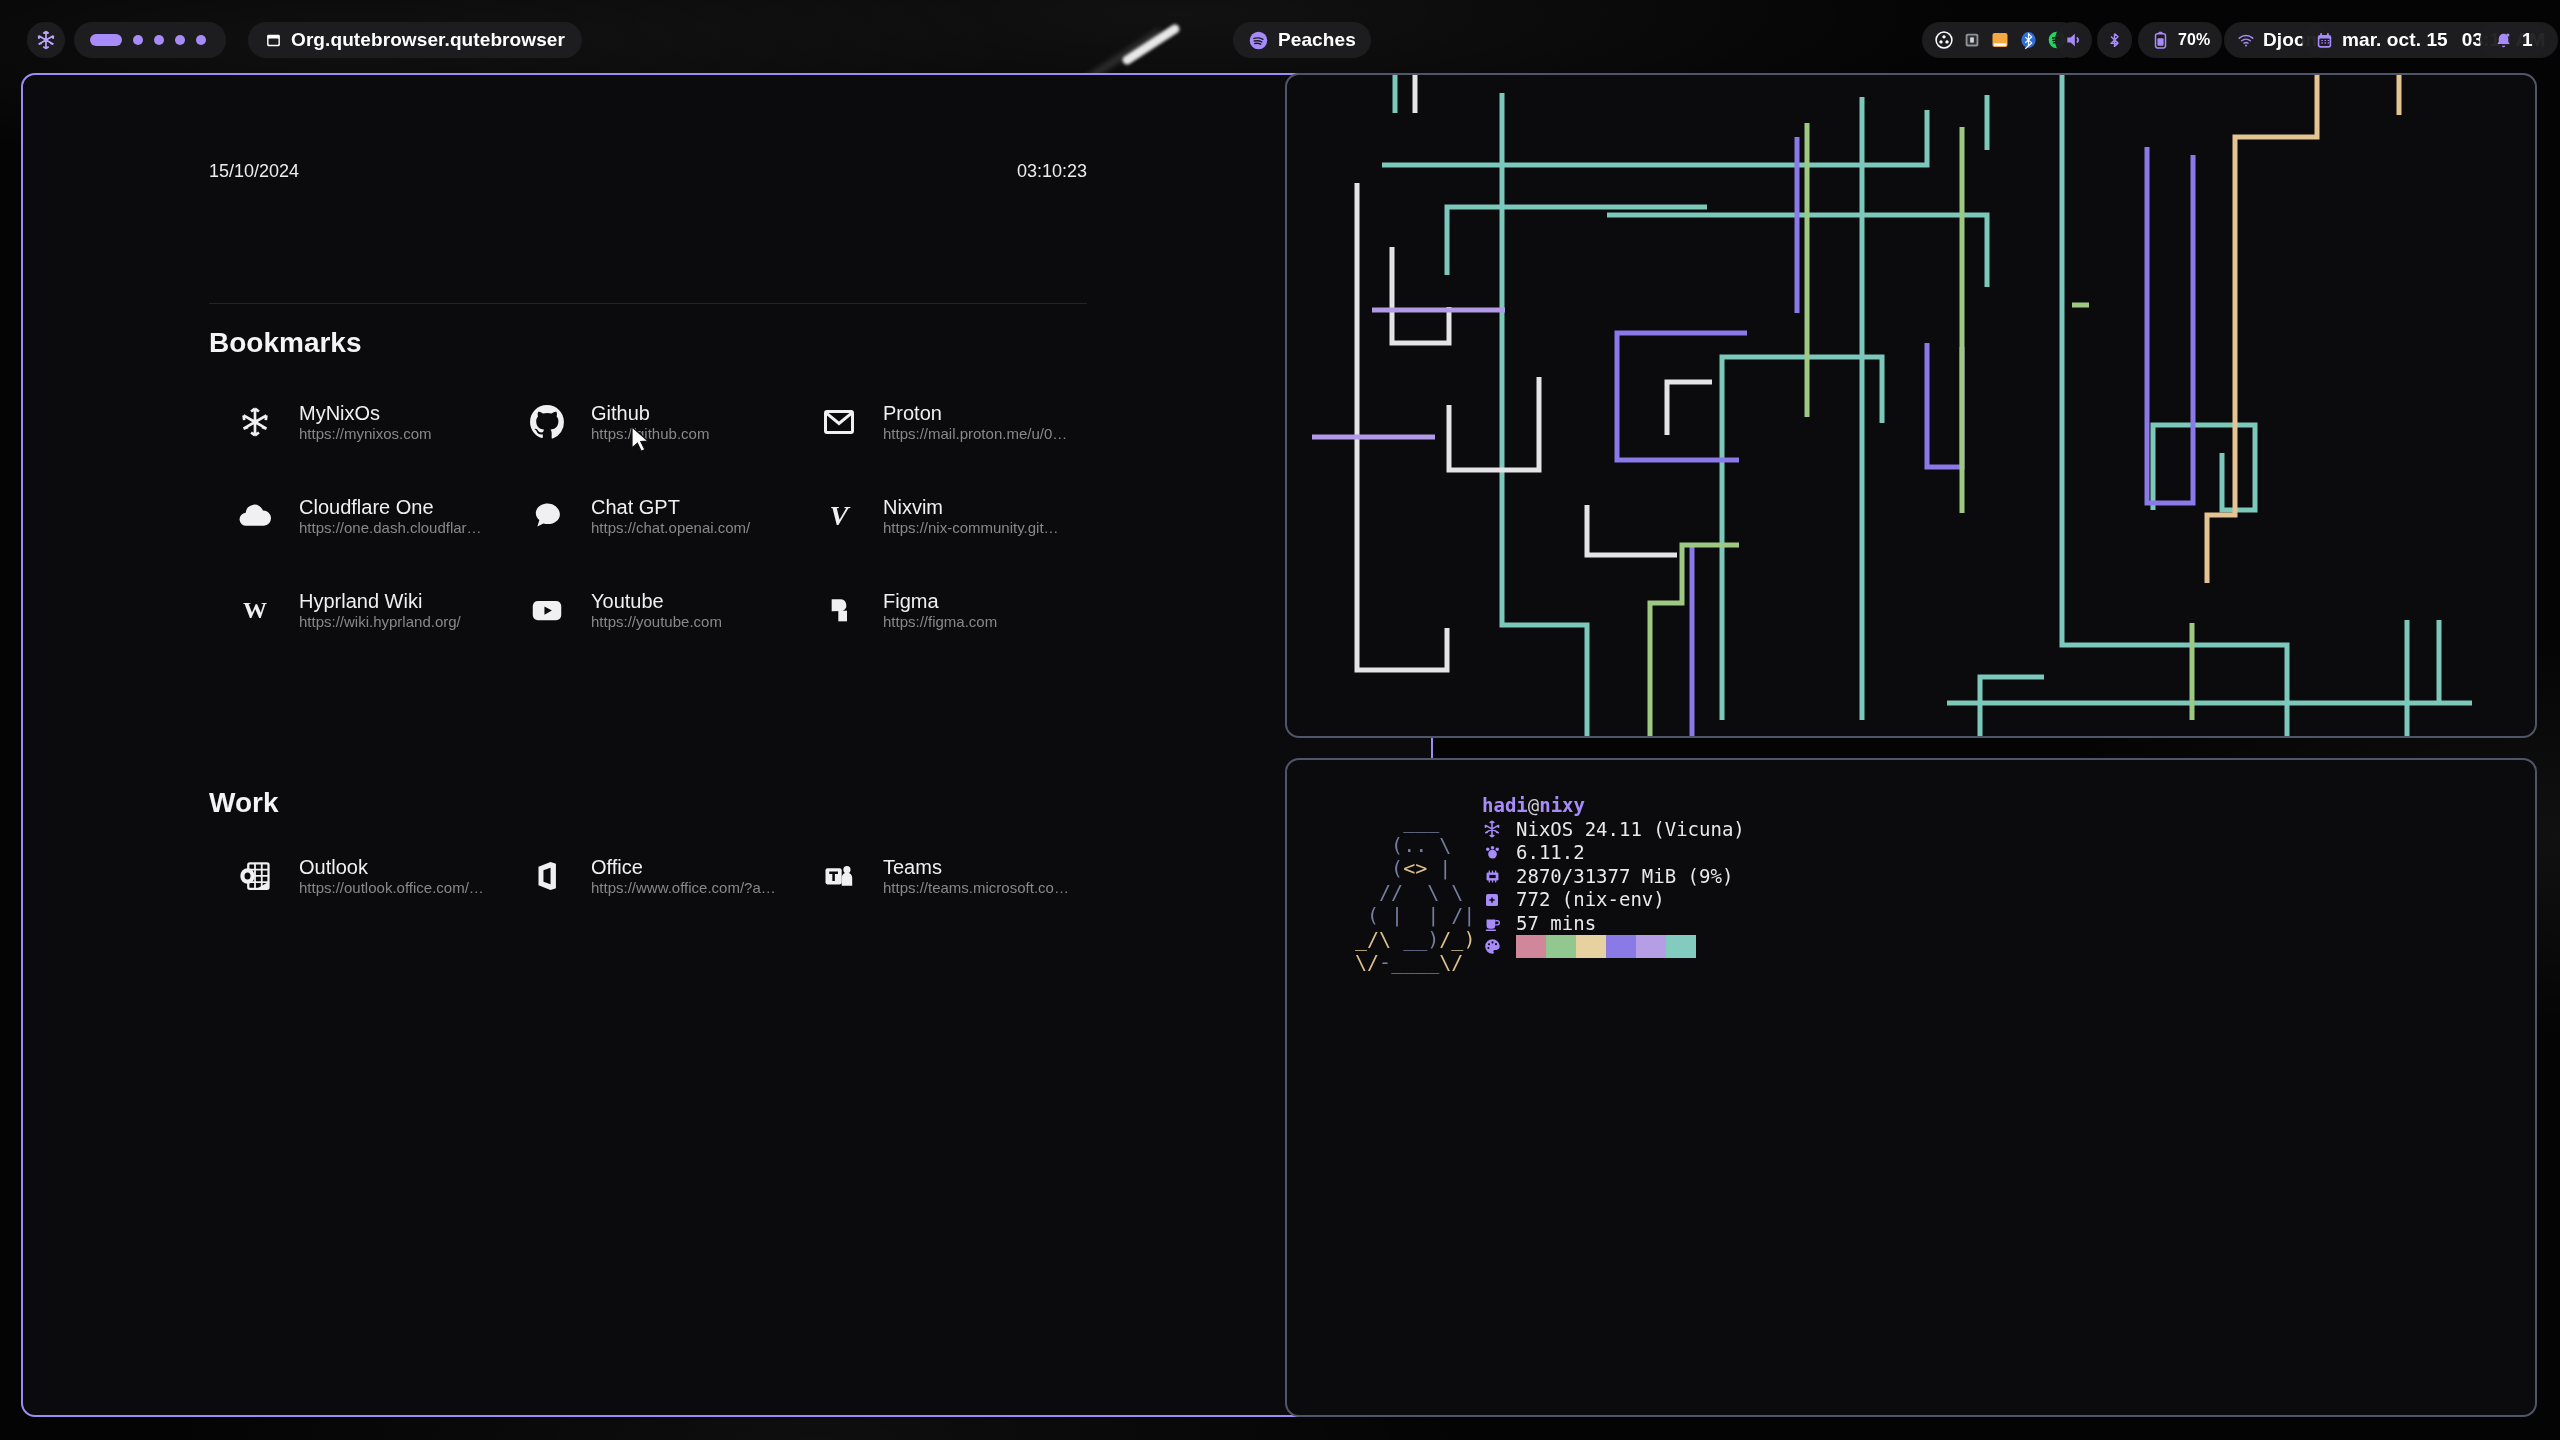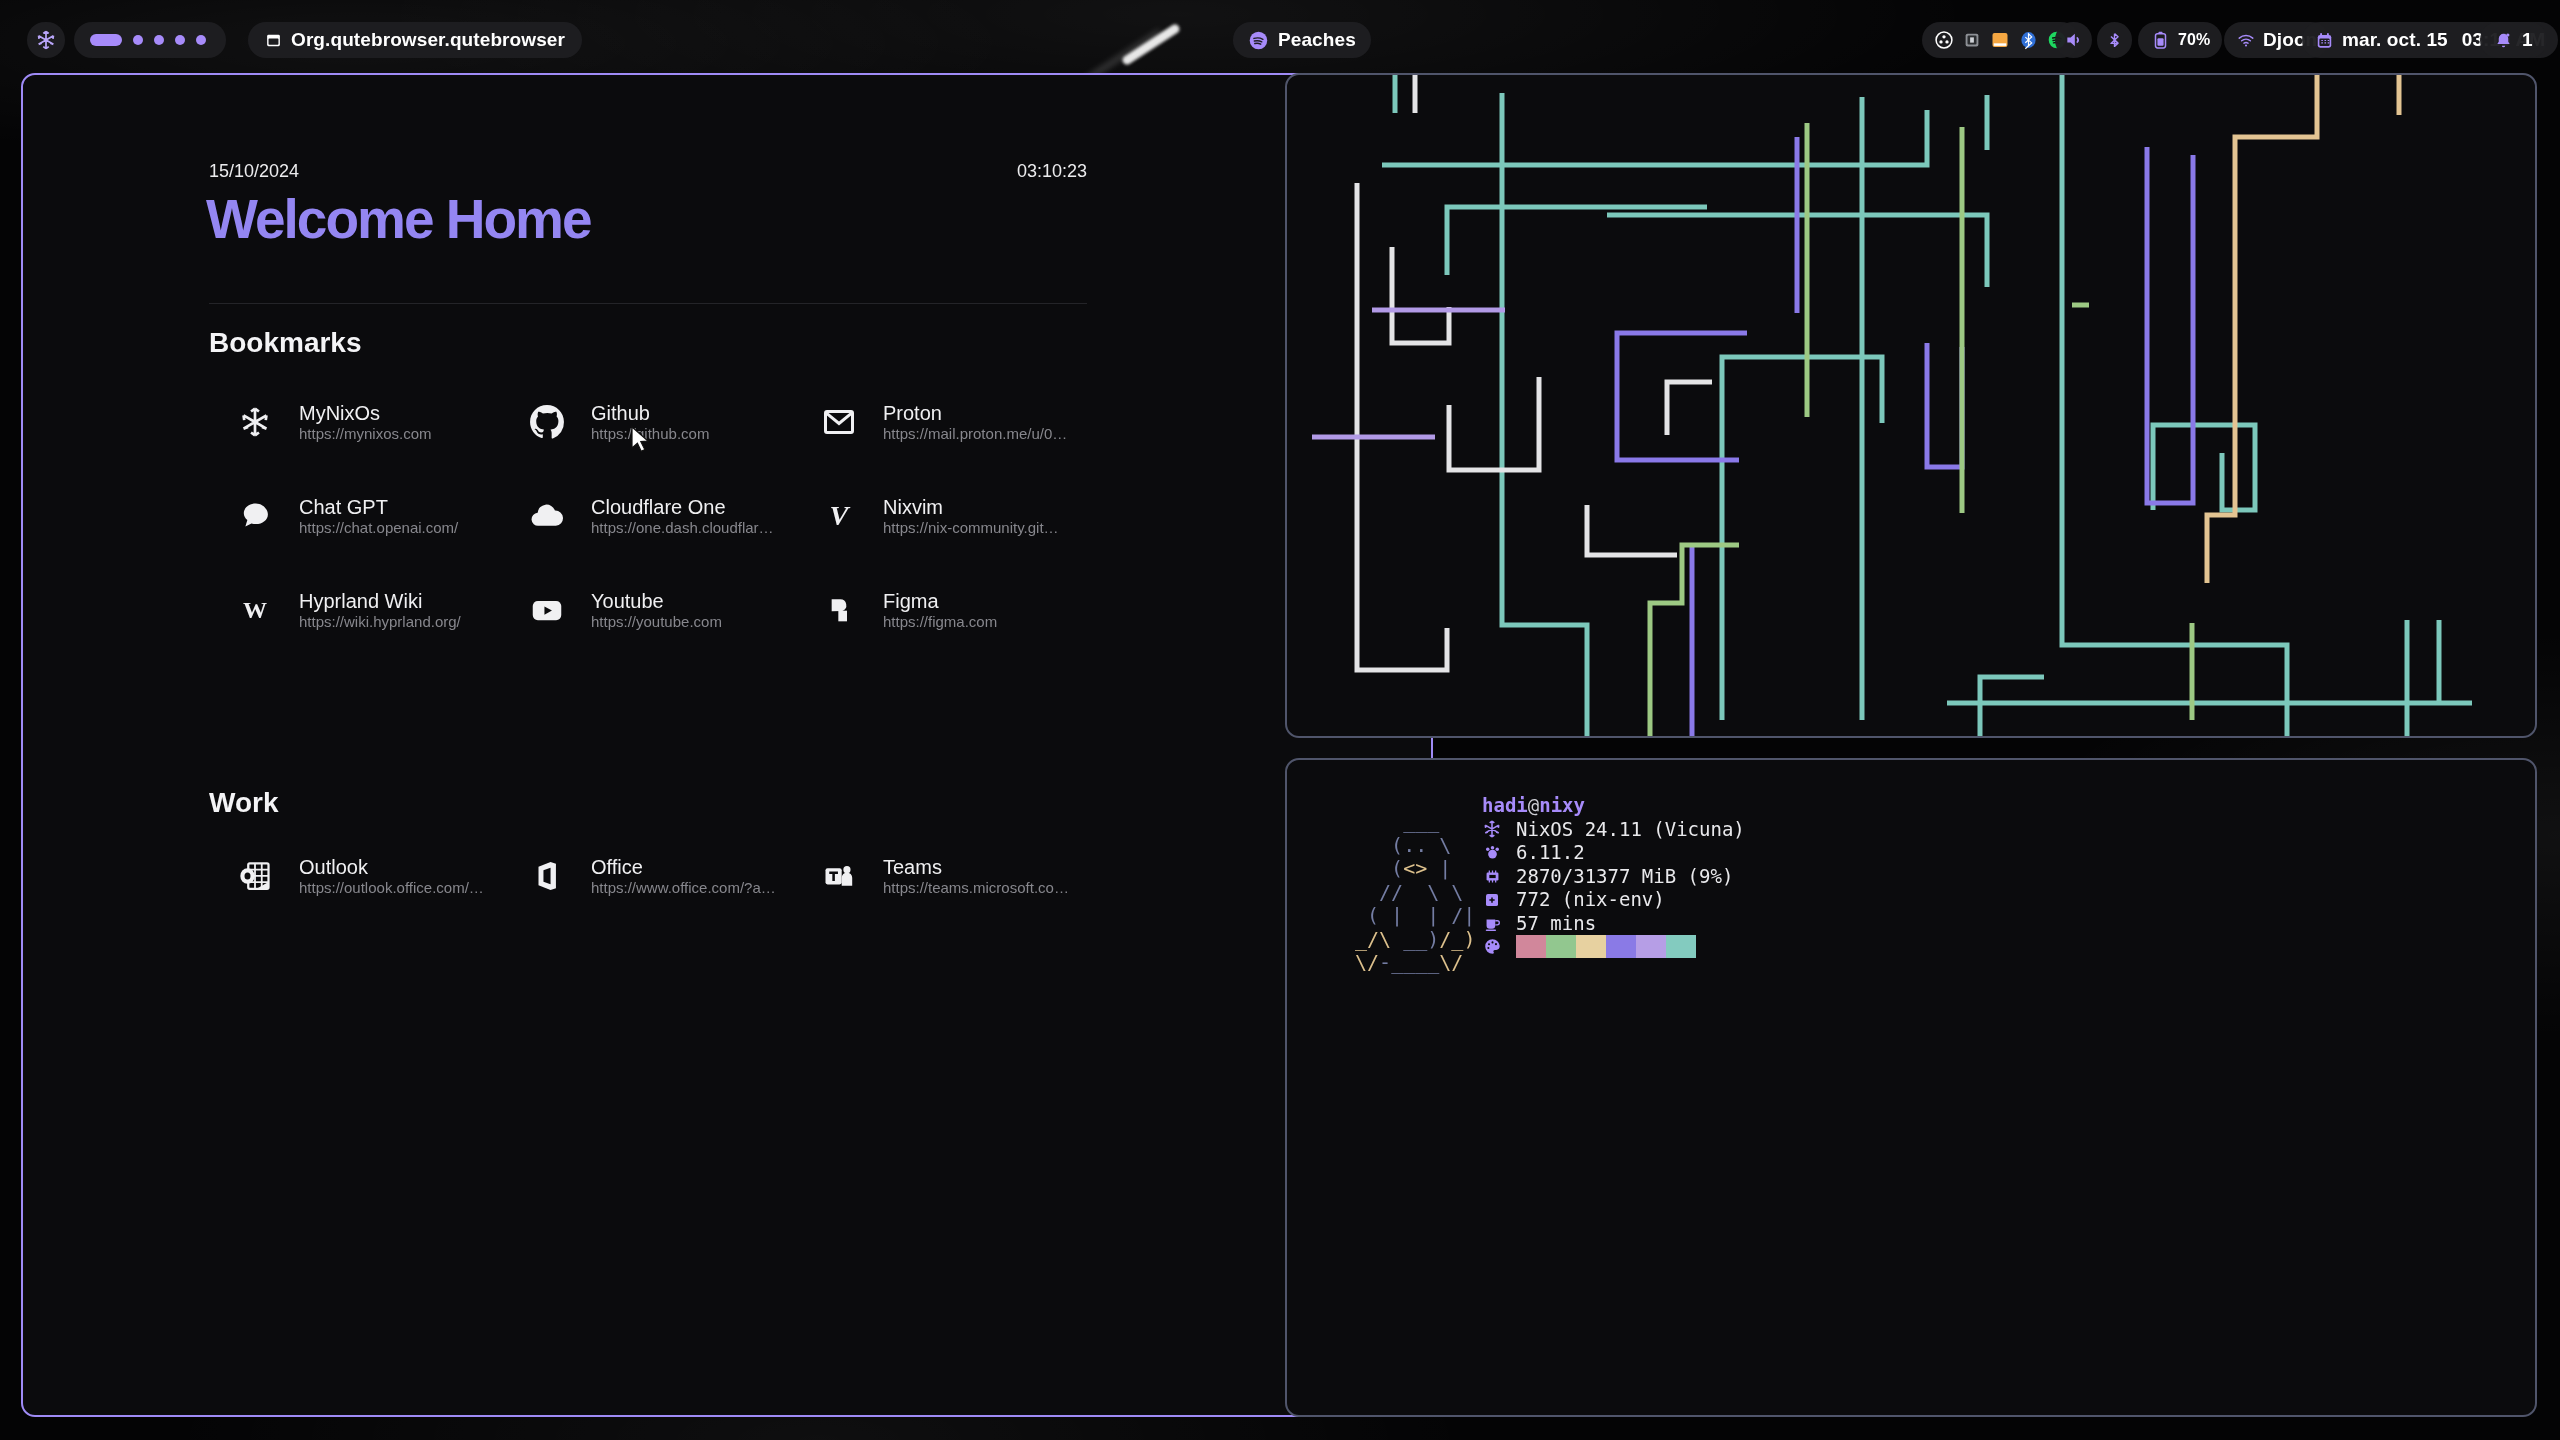--- a/index.html
+++ b/index.html
@@ -220,21 +220,20 @@
   </span>
   <span>1</span>
 </div>
 
 <div class="win" id="browser-win">
   <div class="page">
     <div class="dates">
       <span>15/10/2024</span>
       <span>03:10:23</span>
     </div>
-    <h1 class="welcome">Welcome Home</h1>
     <div class="divider"></div>
     <div id="sections-root">
         <div class="sec-head" style="top: 252px;">Bookmarks</div>
         <div class="bm-grid" style="top: 326px;">
           <a class="bm">
             <span class="bm-icon">
               <svg width="34" height="34" viewBox="0 0 24 24" fill="none" stroke="#f0f0f2" stroke-width="1.9">
                 <path d="M12 2.6v18.8M3.9 7.3l16.2 9.4M20.1 7.3L3.9 16.7M12 2.6l-2.8 2M12 2.6l2.8 2M12 21.4l-2.8-2M12 21.4l2.8-2M3.9 7.3l.5 3.4M3.9 16.7l3.2-1.1M20.1 7.3l-.5 3.4M20.1 16.7l-3.2-1.1"></path>
               </svg>
             </span>
@@ -252,33 +251,33 @@
             <span class="bm-icon">
               <svg width="36" height="36" viewBox="0 0 24 24" fill="none" stroke="#f0f0f2" stroke-width="2">
                 <rect x="3" y="5" width="18" height="14" rx="1"></rect>
                 <path d="M3.8 6.3 12 13l8.2-6.7"></path>
               </svg>
             </span>
             <span class="bm-text"><span class="bm-title">Proton</span><br><span class="bm-url">https://mail.proton.me/u/0…</span></span>
           </a>
           <a class="bm">
             <span class="bm-icon">
+              <svg width="38" height="38" viewBox="0 0 24 24" fill="#f0f0f2">
+                <path d="M6.6 18.2a4.1 4.1 0 0 1-.5-8.2 5.6 5.6 0 0 1 10.9-1.4 4.3 4.3 0 0 1 .6 9.6z"></path>
+              </svg>
+            </span>
+            <span class="bm-text"><span class="bm-title">Cloudflare One</span><br><span class="bm-url">https://one.dash.cloudflar…</span></span>
+          </a>
+          <a class="bm">
+            <span class="bm-icon">
               <svg width="34" height="34" viewBox="0 0 24 24" fill="#f0f0f2">
                 <path d="M12.6 3.2c-4.7 0-8.5 3-8.5 6.8 0 1.9 1 3.6 2.5 4.8l-1.4 4.6 4.3-2.1c1 .2 2 .4 3.1.4 4.7 0 8.5-3 8.5-6.8s-3.8-7.7-8.5-7.7z"></path>
               </svg>
             </span>
             <span class="bm-text"><span class="bm-title">Chat GPT</span><br><span class="bm-url">https://chat.openai.com/</span></span>
-          </a>
-          <a class="bm">
-            <span class="bm-icon">
-              <svg width="38" height="38" viewBox="0 0 24 24" fill="#f0f0f2">
-                <path d="M6.6 18.2a4.1 4.1 0 0 1-.5-8.2 5.6 5.6 0 0 1 10.9-1.4 4.3 4.3 0 0 1 .6 9.6z"></path>
-              </svg>
-            </span>
-            <span class="bm-text"><span class="bm-title">Cloudflare One</span><br><span class="bm-url">https://one.dash.cloudflar…</span></span>
           </a>
           <a class="bm">
             <span class="bm-icon">
               <svg width="34" height="34" viewBox="0 0 24 24">
                 <text x="12" y="18.5" font-family="Liberation Serif, serif" font-size="20" font-style="italic" font-weight="bold" fill="#f0f0f2" text-anchor="middle">V</text>
               </svg>
             </span>
             <span class="bm-text"><span class="bm-title">Nixvim</span><br><span class="bm-url">https://nix-community.git…</span></span>
           </a>
           <a class="bm">

